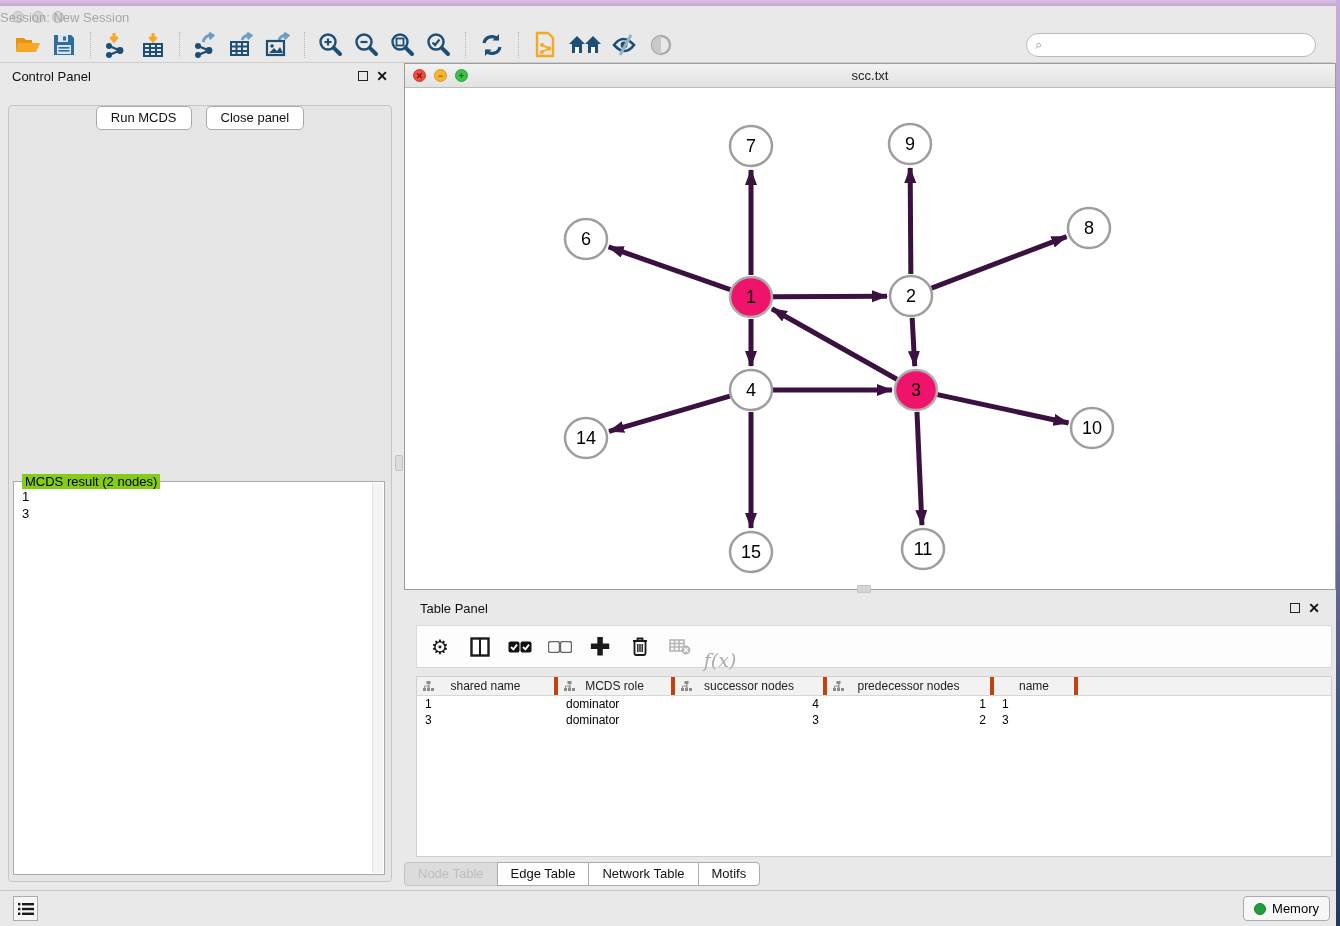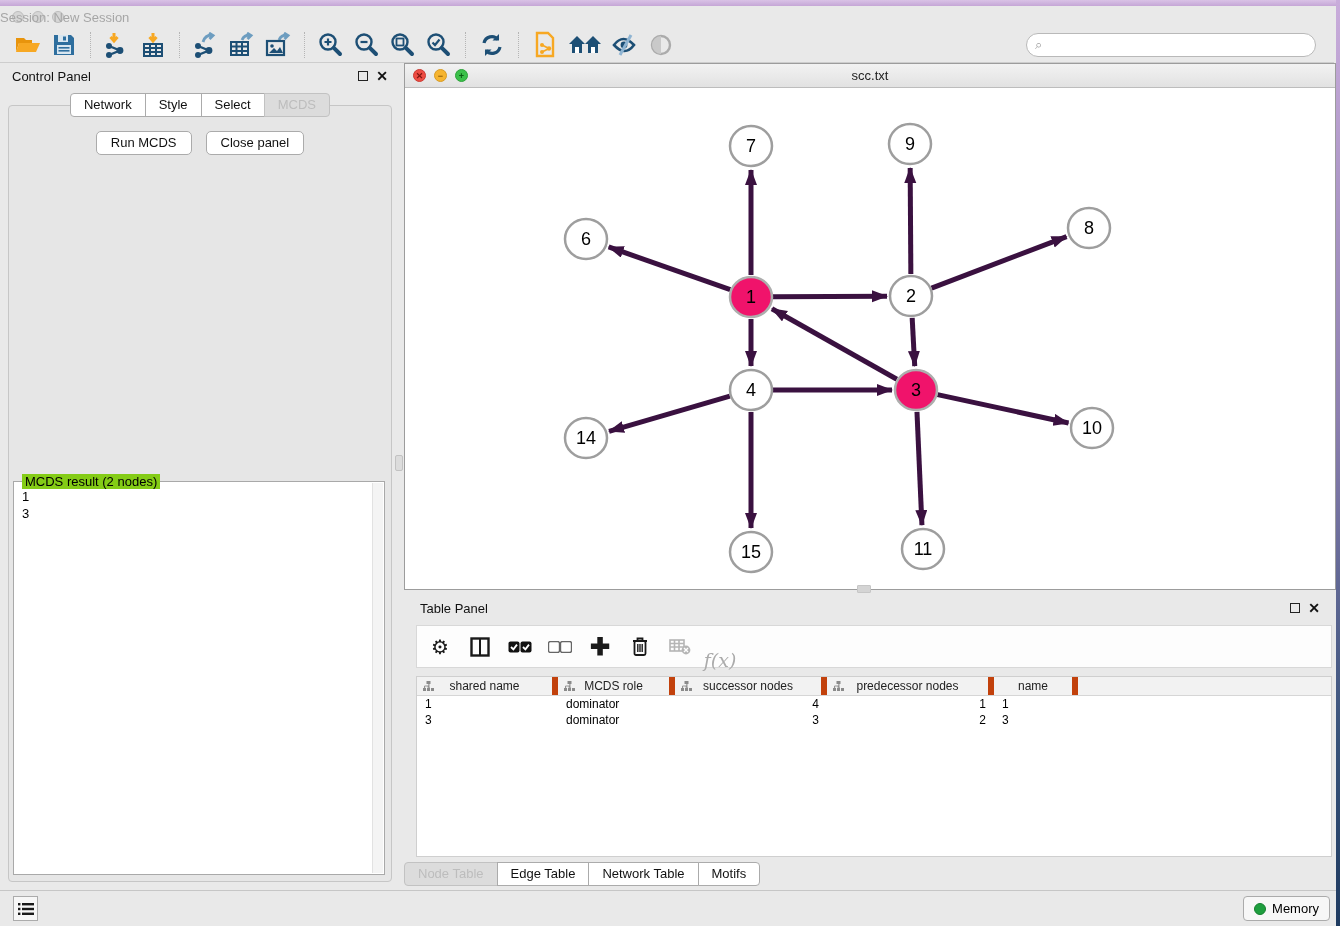--- a/index.html
+++ b/index.html
@@ -35,21 +35,21 @@
   .cp-tabs { position:absolute; top:30px; left:0; right:0; display:flex; justify-content:center; z-index:5; }
   .tab-btn { background:#fff; border:1px solid #ABABAB; padding:3px 13px 4px; font-size:13px; color:#111; margin-left:-1px; cursor:default; }
   .tab-btn:first-child { border-top-left-radius:4px; border-bottom-left-radius:4px; margin-left:0; }
   .tab-btn:last-child { border-top-right-radius:4px; border-bottom-right-radius:4px; }
   .tab-btn.selected { background:#DCDCDC; color:#BDBDBD; border-color:#C2C2C2; }
   .cp-body { position:absolute; left:8px; right:8px; top:42px; bottom:8px; background:#E6E6E6; border:1px solid #C6C6C6; border-radius:4px; }
   .opt-label { text-align:center; margin-top:30px; font-size:13px; color:#111; }
   .select-row { margin:9px 36px 0; height:24px; background:#fff; border:1px solid #ABABAB; border-radius:5px; display:flex; align-items:center; padding:0 6px 0 10px; }
   .select-row .sel-text { flex:1; font-size:13px; }
   .stepper { display:flex; flex-direction:column; align-items:center; line-height:5px; font-size:8px; color:#444; }
-  .btn-row { display:flex; justify-content:center; gap:14px; margin-top:25px; }
+  .btn-row { display:flex; justify-content:center; gap:14px; margin-top:0; }
   .push-btn { background:#fff; border:1px solid #ABABAB; border-radius:5px; padding:3px 14px 4px; font-size:13px; color:#111; cursor:default; }
 
   .result-box { position:absolute; left:4px; right:6px; top:375px; bottom:6px; border:1px solid #A9A9A9; background:#fff; }
   .result-legend { position:absolute; top:-8px; left:8px; background:#84cc16; padding:0 3px; font-size:13px; color:#000; }
   .result-text { position:absolute; inset:2px 13px 2px 2px; padding:4px 6px; font-size:13px; color:#000; white-space:pre-line; line-height:17px; }
   .result-scroll { position:absolute; top:1px; bottom:1px; right:1px; width:11px; background:#F4F4F4; border-left:1px solid #E2E2E2; }
 
   
   .v-split-handle { position:absolute; left:395px; top:455px; width:8px; height:16px; background:#DCDCDC; border:1px solid #C2C2C2; border-radius:2px; z-index:20; }
   .h-split-handle { position:absolute; left:857px; top:585px; width:14px; height:8px; background:#D4D4D4; border:1px solid #C6C6C6; border-radius:1px; z-index:20; }
@@ -65,21 +65,21 @@
   .net-canvas { position:relative; width:930px; height:501px; background:#fff; }
 
   
   .table-panel { position:absolute; left:404px; top:595px; width:932px; bottom:36px; }
   .tp-toolbar { position:absolute; left:12px; right:4px; top:30px; height:43px; background:#FDFDFD; border:1px solid #D8D8D8; display:flex; align-items:center; padding-left:10px; gap:14px; }
   .tp-icon { width:26px; height:26px; display:flex; align-items:center; justify-content:center; font-size:20px; color:#1a1a1a; }
   .tp-icon.disabled { color:#B5B5B5; }
   .fx { font-family:"DejaVu Serif", serif; font-style:italic; font-size:19px; color:#ABABAB;margin-top:26px; }
   .tp-table { position:absolute; left:12px; right:4px; top:81px; bottom:33px; background:#fff; border:1px solid #CFCFCF; overflow:hidden; }
   .thead { display:flex; height:19px; background:#F2F2F2; border-bottom:1px solid #D6D6D6; }
-  .th { display:flex; align-items:center; justify-content:center; gap:5px; border-right:6px solid #c2410c; font-size:12px; color:#222; position:relative; }
+  .th { display:flex; align-items:center; justify-content:center; gap:5px; border-right:4px solid #c2410c; font-size:12px; color:#222; position:relative; }
   .th .th-icon { position:absolute; left:6px; top:4px; }
   .trow { display:flex; height:16px; }
   .td { font-size:12px; color:#000; padding:0 8px; line-height:16px; overflow:hidden; white-space:nowrap; }
   .td.r { text-align:right; } .td.l { text-align:left; }
   .tp-tabs { position:absolute; left:0; right:0; bottom:4px; display:flex; justify-content:flex-start; }
 
   
   .status-bar { position:absolute; left:0; right:0; bottom:0; height:36px; border-top:1px solid #C6C6C6; background:#E9E9E9; }
   .list-btn { position:absolute; left:13px; top:5px; width:25px; height:25px; background:#F7F7F7; border:1px solid #ABABAB; display:flex; align-items:center; justify-content:center; }
   .memory-btn { position:absolute; right:10px; top:5px; height:25px; background:#F7F7F7; border:1px solid #ABABAB; border-radius:4px; display:flex; align-items:center; gap:6px; padding:0 10px; font-size:13px; color:#000; }
@@ -241,26 +241,20 @@
     </div>
   </div>
 
   <div class="control-panel">
     <div class="panel-head">
       <span class="ph-title">Control Panel</span>
       <span class="ph-icons">
         <span class="ph-float"></span>
         <span class="ph-close">✕</span>
       </span>
-    </div>
-    <div class="cp-tabs">
-      <div class="tab-btn">Network</div>
-      <div class="tab-btn">Style</div>
-      <div class="tab-btn">Select</div>
-      <div class="tab-btn selected">MCDS</div>
     </div>
     <div class="cp-body">
       <div class="btn-row">
         <button class="push-btn">Run MCDS</button>
         <button class="push-btn">Close panel</button>
       </div>
       <div class="result-box">
         <span class="result-legend">MCDS result (2 nodes)</span>
         <div class="result-text">1
 3</div>

